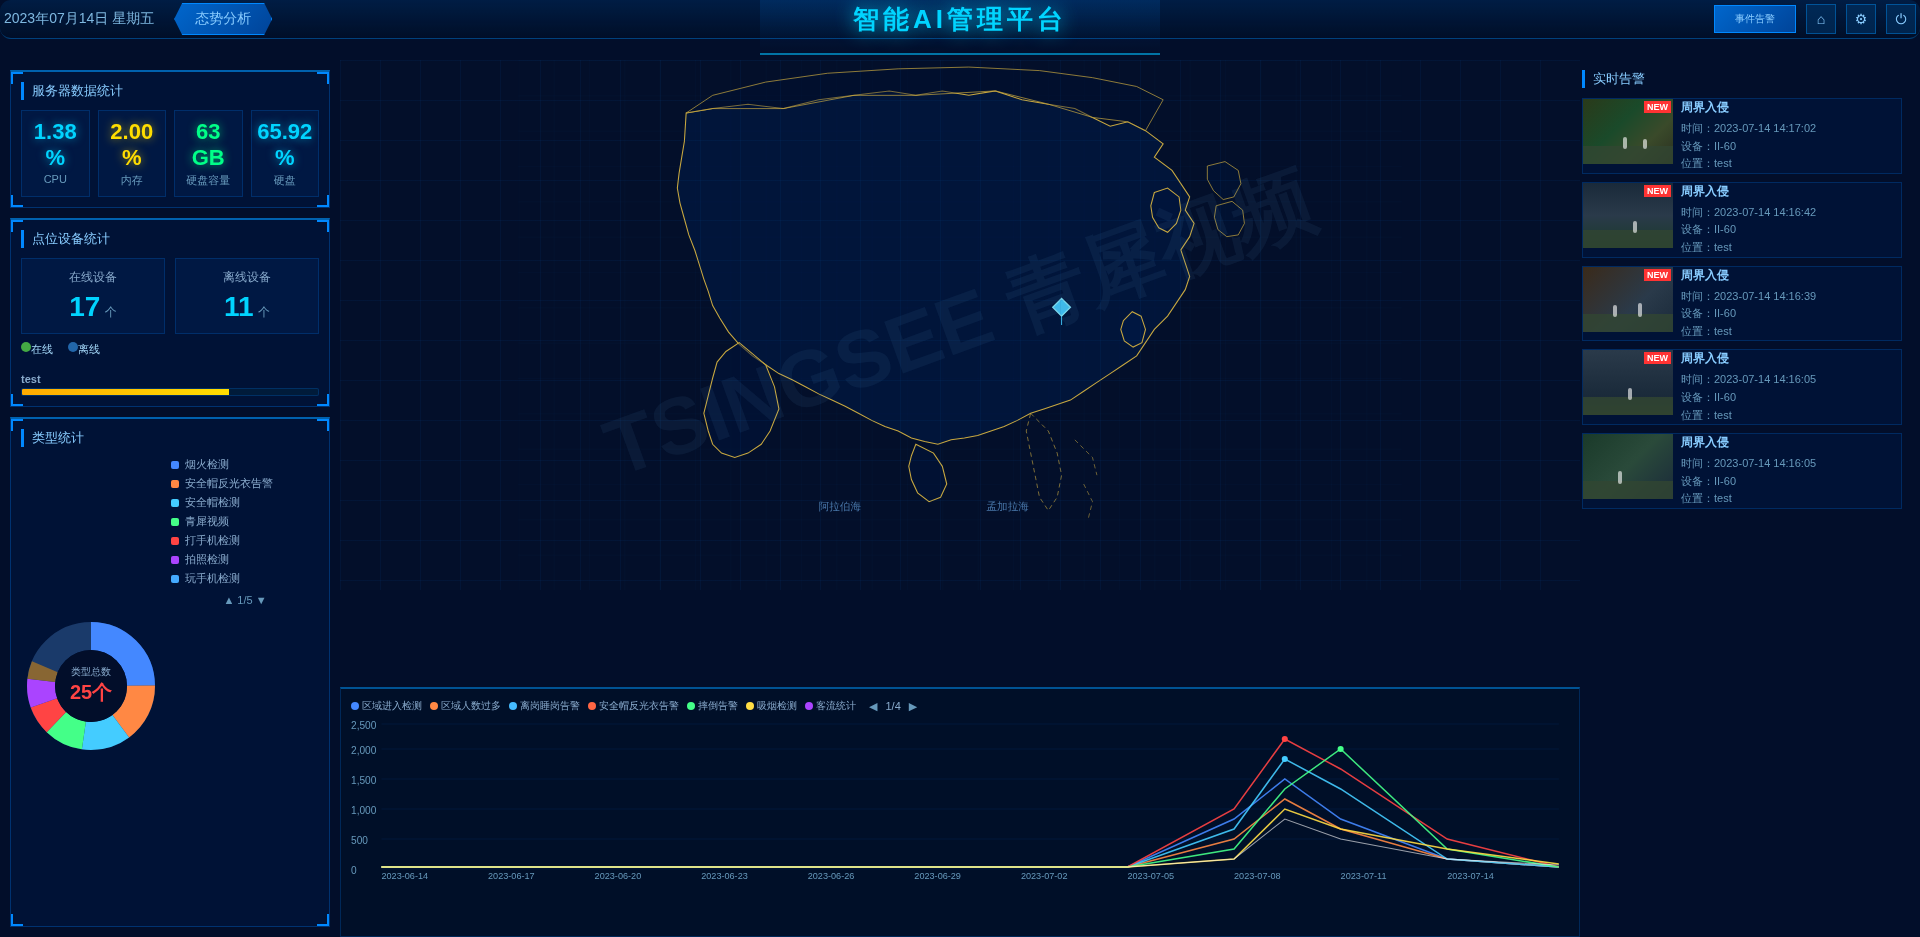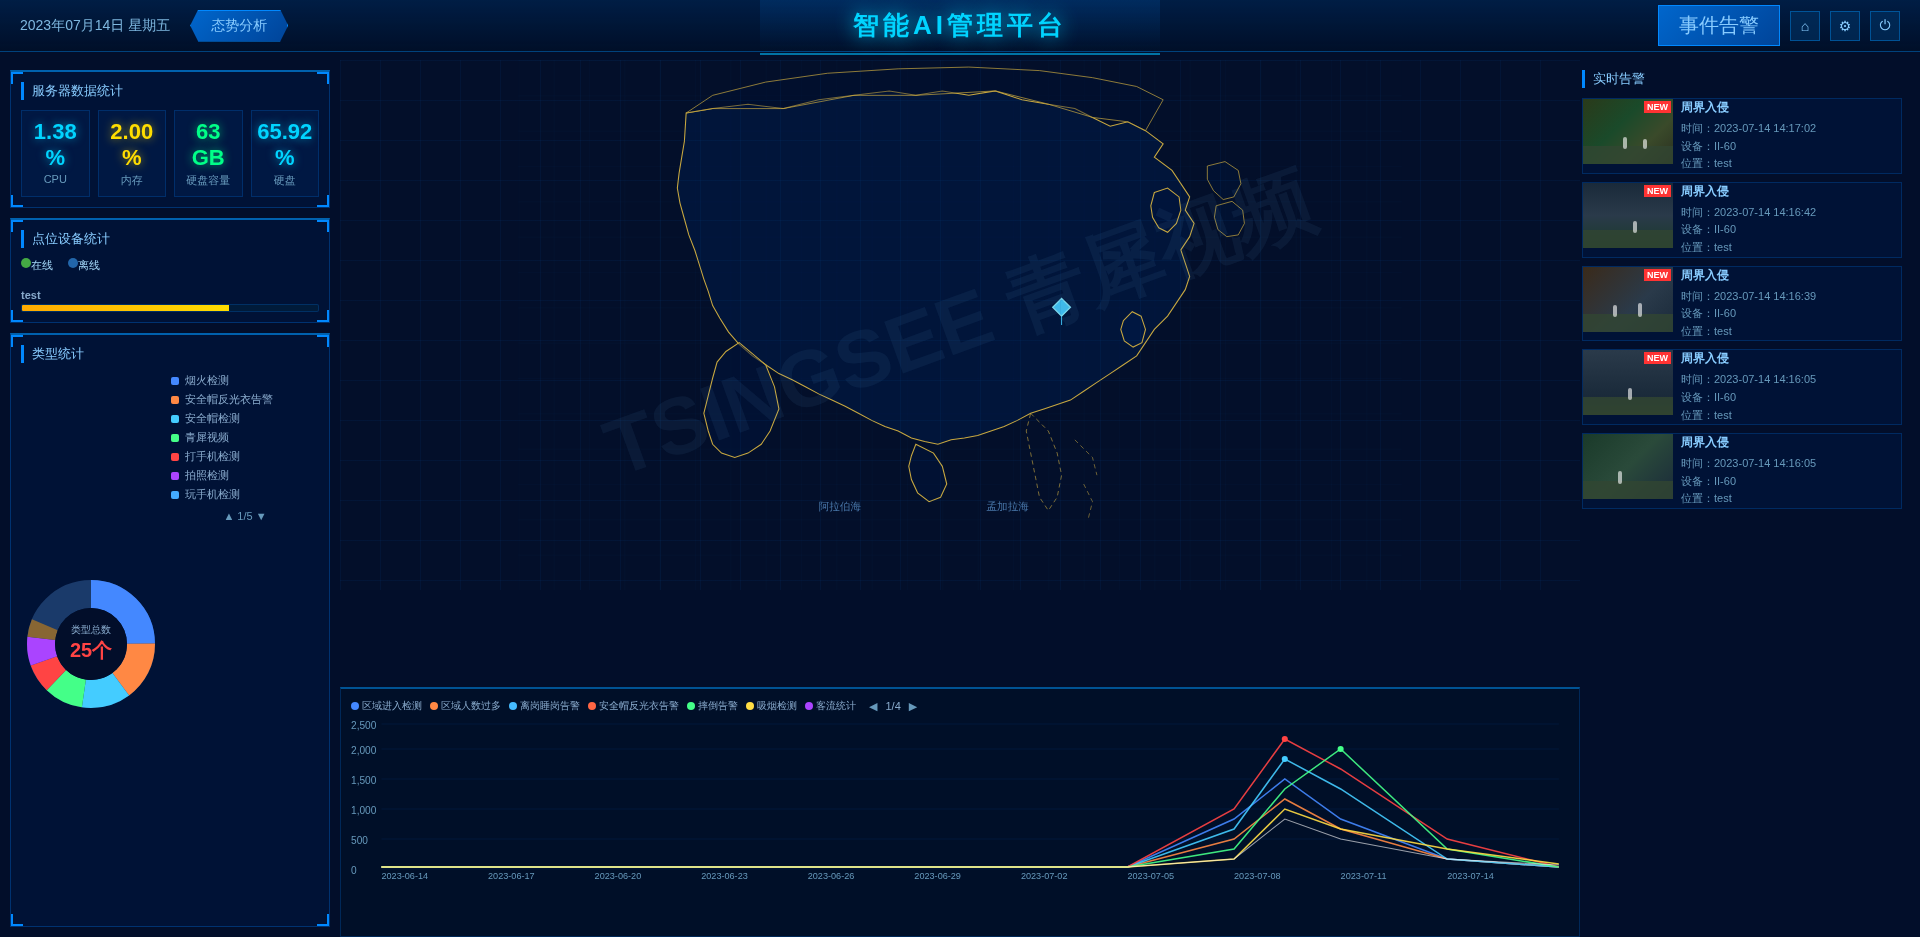--- a/index.html
+++ b/index.html
@@ -10,28 +10,29 @@
       width: 1920px;
       height: 937px;
       overflow: hidden;
       position: relative;
     }
 
     
     .header {
       position: absolute;
       top: 0; left: 0; right: 0;
-      height: 52px;
+      height: 39px;
       display: flex;
       align-items: center;
       justify-content: space-between;
-      padding: 0 20px;
+      padding: 0 4px;
       background: linear-gradient(180deg, rgba(0,30,70,0.95) 0%, rgba(0,15,40,0.8) 100%);
       border-bottom: 1px solid rgba(0,150,255,0.3);
       z-index: 100;
+      border-radius: 11px;
     }
     .header-left {
       display: flex;
       align-items: center;
       gap: 20px;
     }
     .header-date {
       color: #7eb8e0;
       font-size: 14px;
     }
@@ -67,21 +68,21 @@
     .header-right {
       display: flex;
       align-items: center;
       gap: 10px;
     }
     .alert-btn {
       background: linear-gradient(135deg, #0066cc, #004499);
       border: 1px solid #0088ff;
       color: #88ccff;
       padding: 6px 20px;
-      font-size: 20px;
+      font-size: 10px;
       cursor: pointer;
     }
     .icon-btn {
       width: 30px; height: 30px;
       background: rgba(0,50,100,0.6);
       border: 1px solid rgba(0,150,255,0.4);
       color: #88ccff;
       display: flex; align-items: center; justify-content: center;
       cursor: pointer;
       font-size: 14px;
@@ -461,20 +462,36 @@
       </div>
     </div>
   </div>
 
   <div class="panel-box">
     <div class="corner-tl"></div>
       <div class="corner-tr"></div>
       <div class="corner-bl"></div>
       <div class="corner-br"></div>
     <div class="panel-title">点位设备统计</div>
+    <div class="device-grid">
+      <div class="device-item">
+        <div class="device-label">在线设备</div>
+        <div>
+          <span class="device-count">17</span>
+          <span class="device-unit">个</span>
+        </div>
+      </div>
+      <div class="device-item">
+        <div class="device-label">离线设备</div>
+        <div>
+          <span class="device-count">11</span>
+          <span class="device-unit">个</span>
+        </div>
+      </div>
+    </div>
     <div class="legend">
       <div class="legend-item">
         <div class="legend-dot" style="background:#44aa44;"></div>
         <span>在线</span>
       </div>
       <div class="legend-item">
         <div class="legend-dot" style="background:#2266aa;"></div>
         <span>离线</span>
       </div>
     </div>

